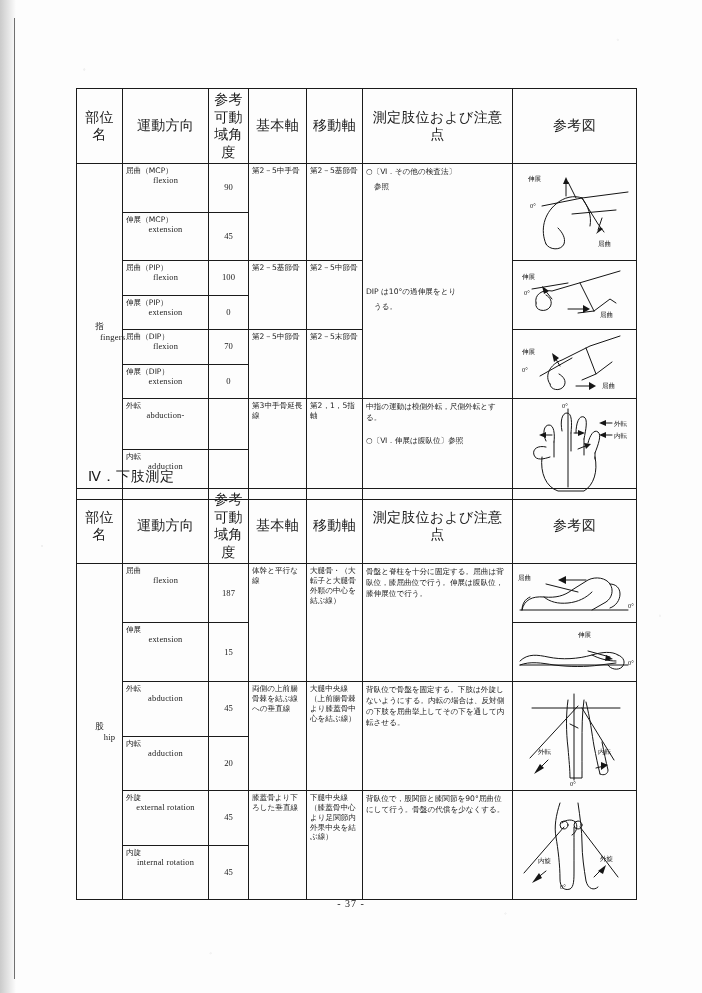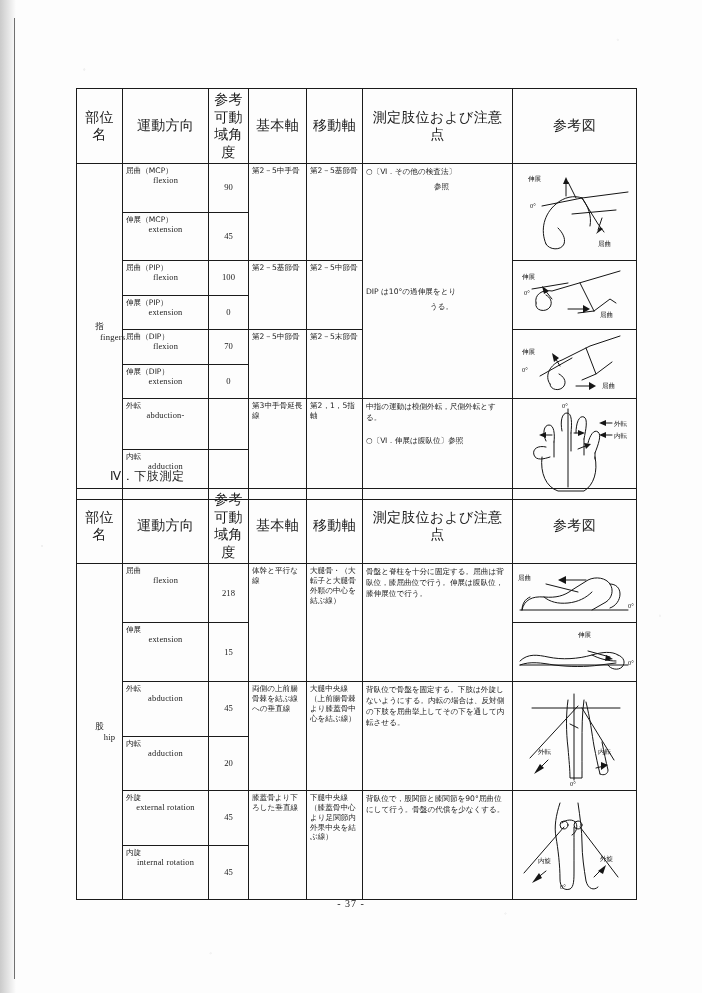--- a/index.html
+++ b/index.html
@@ -79,30 +79,29 @@
   .part {
     text-align: center;
     vertical-align: middle !important;
   }
   .part .jp { display: block; font-size: 8.6px; }
   .part .en { display: block; font-size: 8.6px; margin-left: 20px; }
   .axis { line-height: 1.3; }
   .note { line-height: 1.45; }
   .note p { margin: 0 0 4px 0; }
   .note p:last-child { margin-bottom: 0; }
-  .indent { padding-left: 8px; display: block; text-align: center; }
+  .indent { padding-left: 8px; display: block; }
   .figcell { padding: 0; vertical-align: middle !important; }
   .figcell svg { display: block; margin: 0 auto; }
 
   .section-title {
     position: absolute;
     font-family: "DejaVu Sans", "Liberation Sans", sans-serif;
-    font-size: 12px;
+    font-size: 14px;
     letter-spacing: 0.6px;
-    margin-left: 22px;
   }
   .folio {
     position: absolute;
     width: 100%;
     text-align: center;
     font-family: "Liberation Serif", serif;
     font-size: 10px;
     letter-spacing: 1px;
   }
   svg text {
@@ -354,21 +353,21 @@
 
     <tr style="height:58px">
       <td class="part" rowspan="6">
         <span class="jp">股</span>
         <span class="en">hip</span>
       </td>
       <td class="motion cellpad">
         <span class="jp">屈曲</span>
         <span class="en">flexion</span>
       </td>
-      <td class="angle">218</td>
+      <td class="angle">187</td>
       <td class="axis jp" rowspan="2">体幹と平行な線</td>
       <td class="axis jp" rowspan="2">大腿骨・（大転子と大腿骨外顆の中心を結ぶ線）</td>
       <td class="note jp" rowspan="2">骨盤と脊柱を十分に固定する。屈曲は背臥位，膝屈曲位で行う。伸展は腹臥位，膝伸展位で行う。</td>
       <td class="figcell">
         <svg width="120" height="54" viewBox="0 0 120 54">
           <line x1="4" y1="44" x2="112" y2="44"></line>
           <path d="M6 44 C8 34 16 30 28 31 C40 32 48 30 56 24 L72 14 C80 10 90 12 94 18 C98 24 96 32 90 36 L76 44"></path>
           <path d="M28 31 C34 36 42 38 52 37 C62 36 70 32 76 26"></path>
           <path d="M94 18 C100 18 104 22 104 28 C104 34 100 40 94 42"></path>
           <path d="M6 44 C6 38 9 33 14 31"></path>

